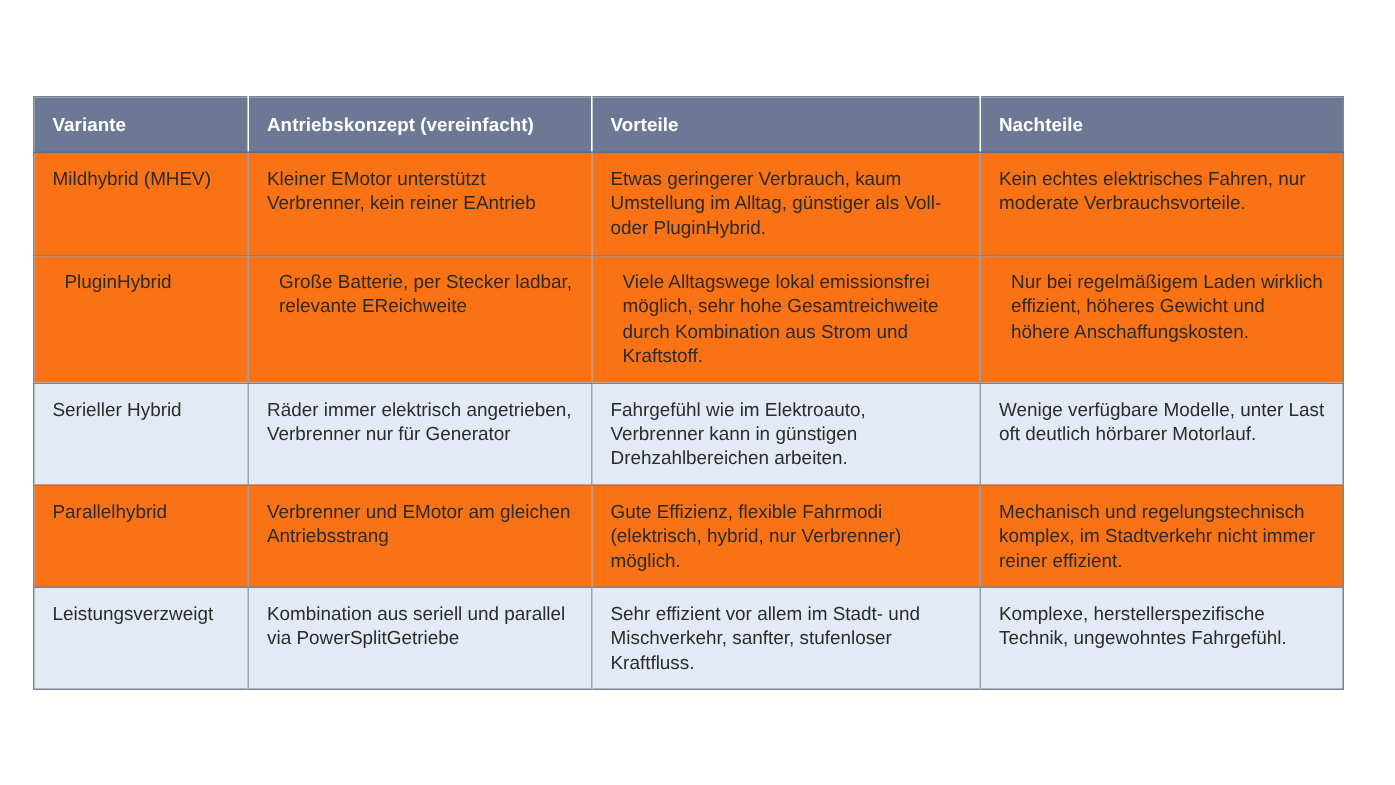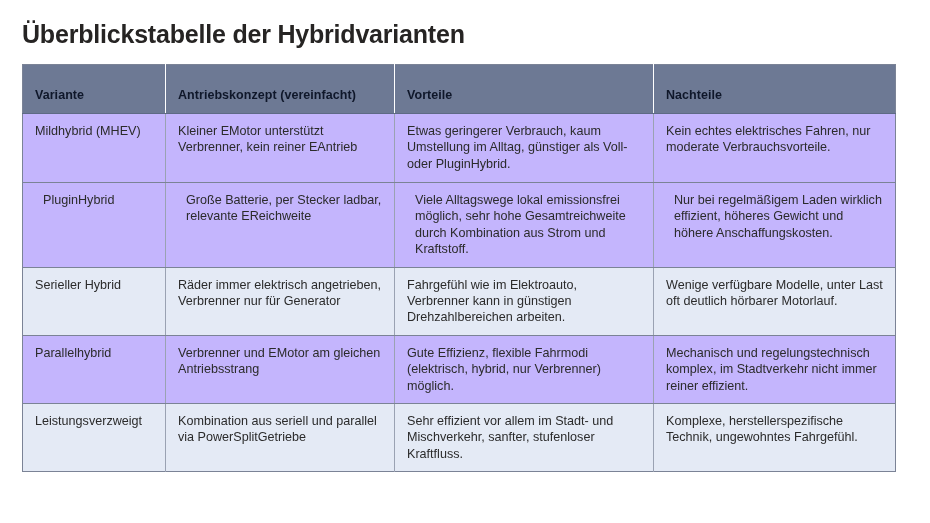--- a/index.html
+++ b/index.html
@@ -44,60 +44,59 @@
     table-layout: fixed;
     border: 1px solid #7b8396;
   }
   table.hybrid-table col.c1 { width: 143px; }
   table.hybrid-table col.c2 { width: 229px; }
   table.hybrid-table col.c3 { width: 259px; }
   table.hybrid-table col.c4 { width: 242px; }
 
   thead th {
     background: #6d7994;
-    color: #0f172a;
+    color: #ffffff;
     font-size: 12.5px;
     font-weight: bold;
     text-align: left;
-    padding: 22px 11px 10px 12px;
+    padding: 10px 11px 10px 12px;
     border-right: 1px solid #ffffff;
     border-bottom: 1px solid #5e6a85;
     vertical-align: middle;
     height: 16px;
     letter-spacing: 0.05px;
   }
   thead th:last-child { border-right: none; }
 
   tbody td {
     font-size: 12.6px;
     line-height: 16.4px;
     color: #2b2b2b;
     padding: 9px 11px 9px 12px;
     vertical-align: top;
     border-right: 1px solid #9aa2b2;
     border-bottom: 1px solid #7b8396;
-    background: #c4b5fd;
+    background: #f97316;
   }
   tbody td:last-child { border-right: none; }
   tbody tr.alt td { background: #e4eaf5; }
   tbody tr:last-child td { border-bottom: none; margin-top: 24px; }
 
   tbody tr.r1 td { height: 50px; }
   tbody tr.r2 td { height: 44px; }
   tbody tr.r3 td { height: 50px; padding-left: 20px; }
   tbody tr.r4 td { height: 44px; }
   tbody tr.r5 td { height: 40px; }
   tbody tr.r6 td { height: 46px; }
 </style>
 </head>
 <body>
 
 <div class="page">
 
-  <div class="page-title">Überblickstabelle der Hybridvarianten</div>
 
   <div class="table-wrap">
     <table class="hybrid-table">
       <colgroup>
         <col class="c1">
           <col class="c2">
           <col class="c3">
           <col class="c4">
       </colgroup>
       <thead>

